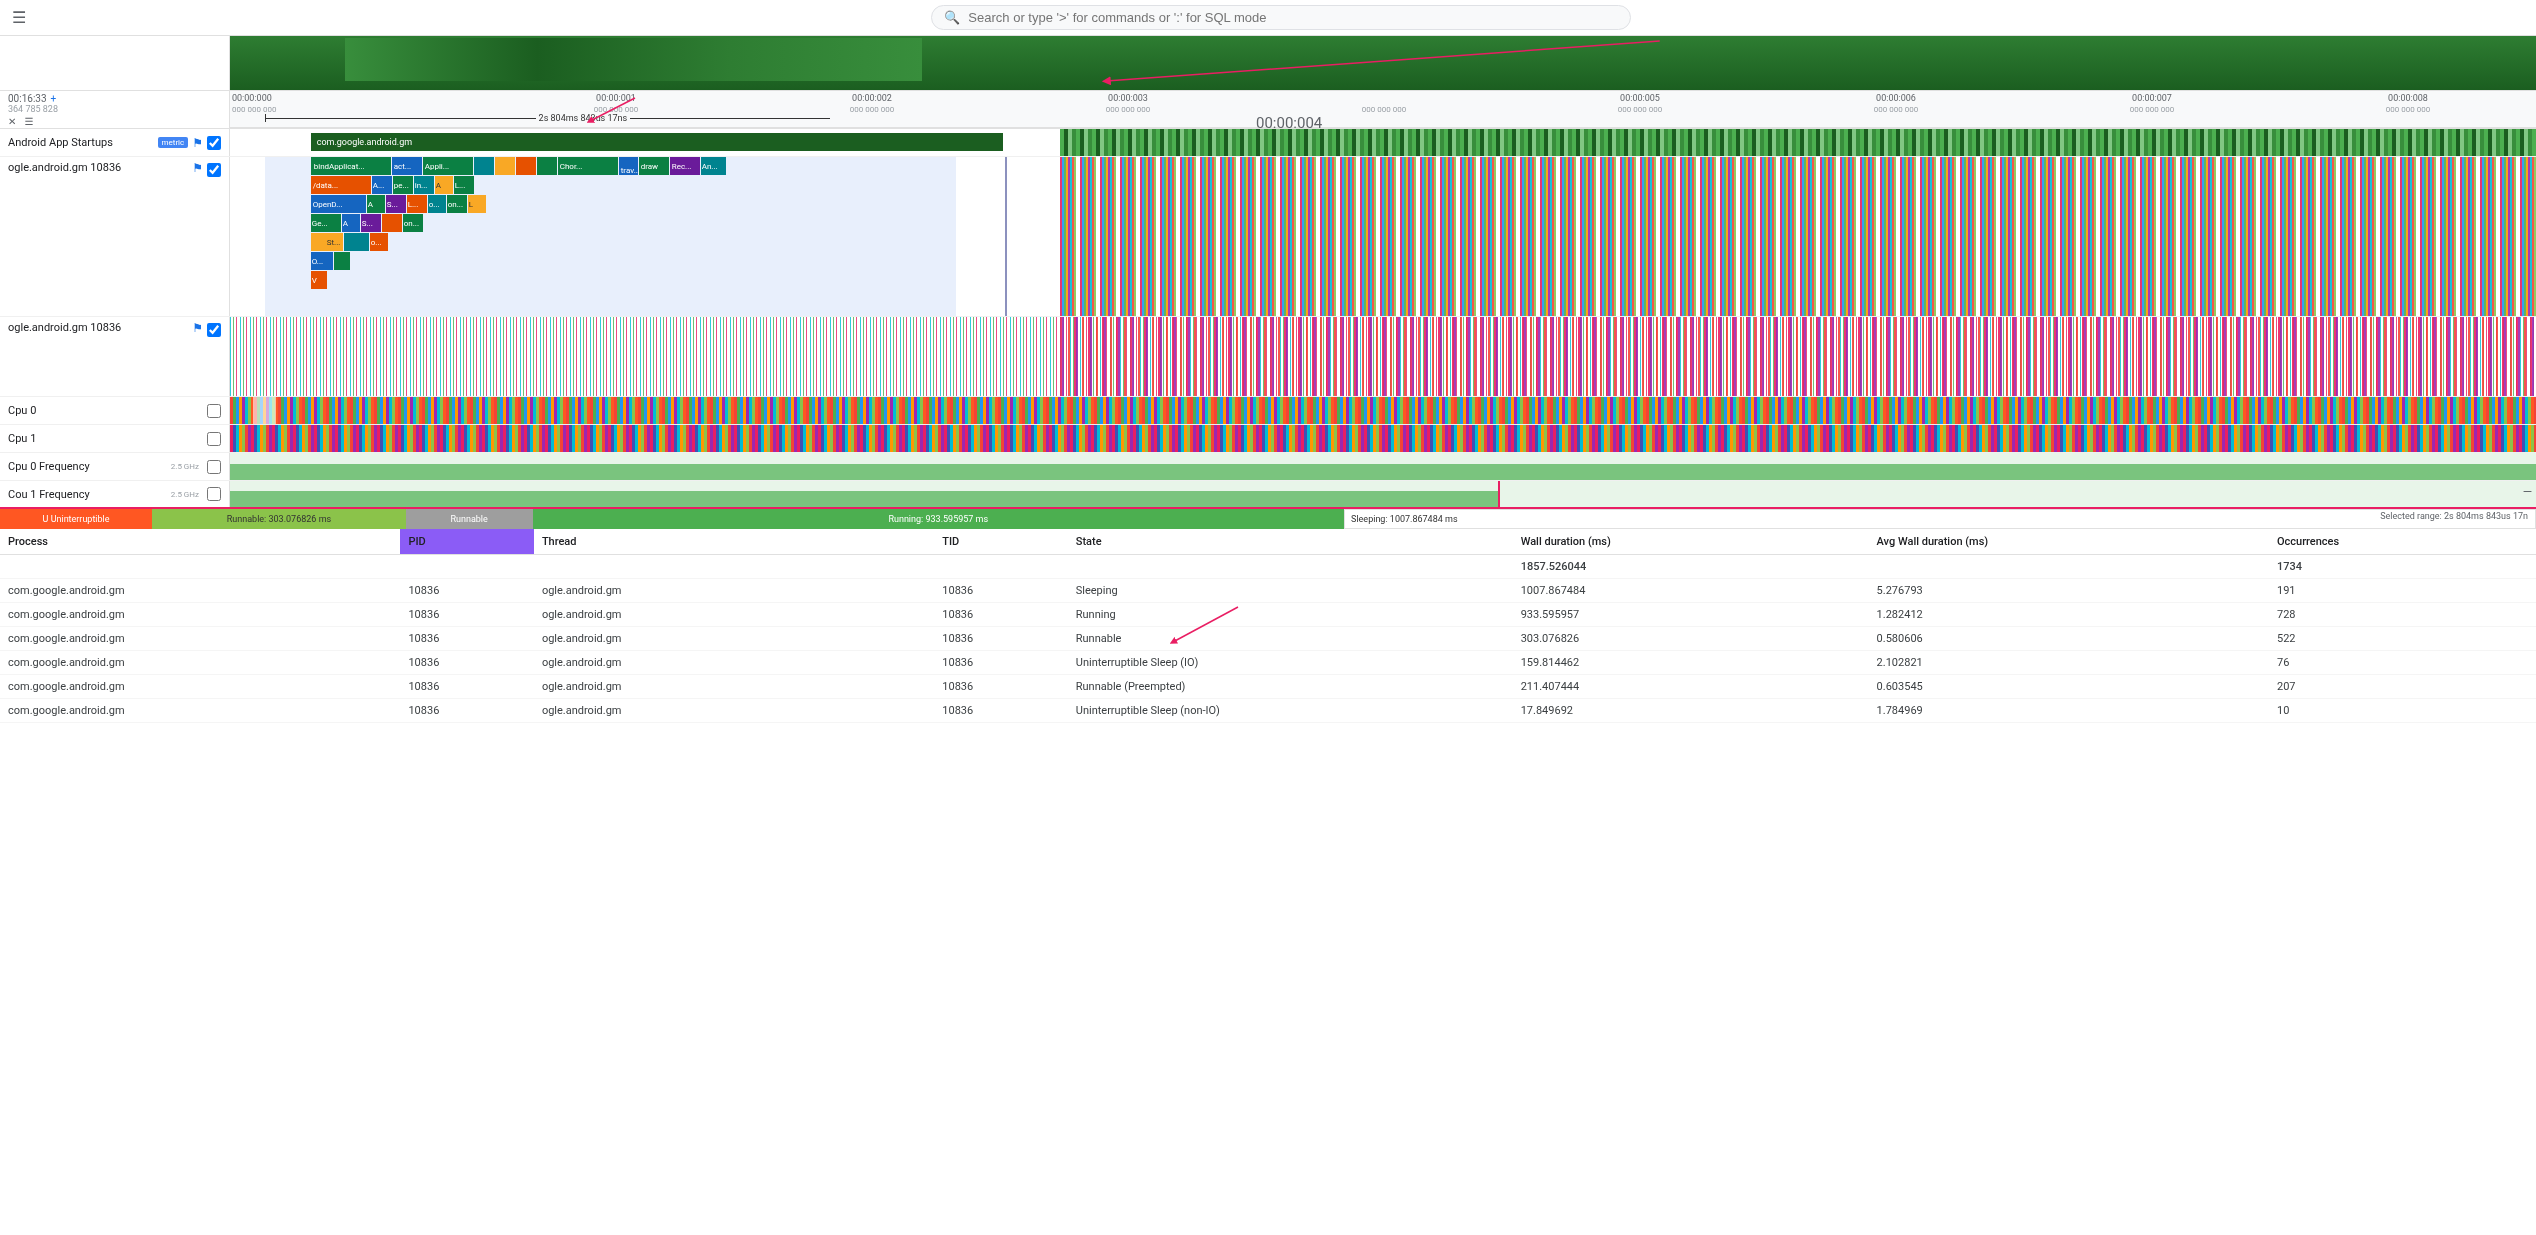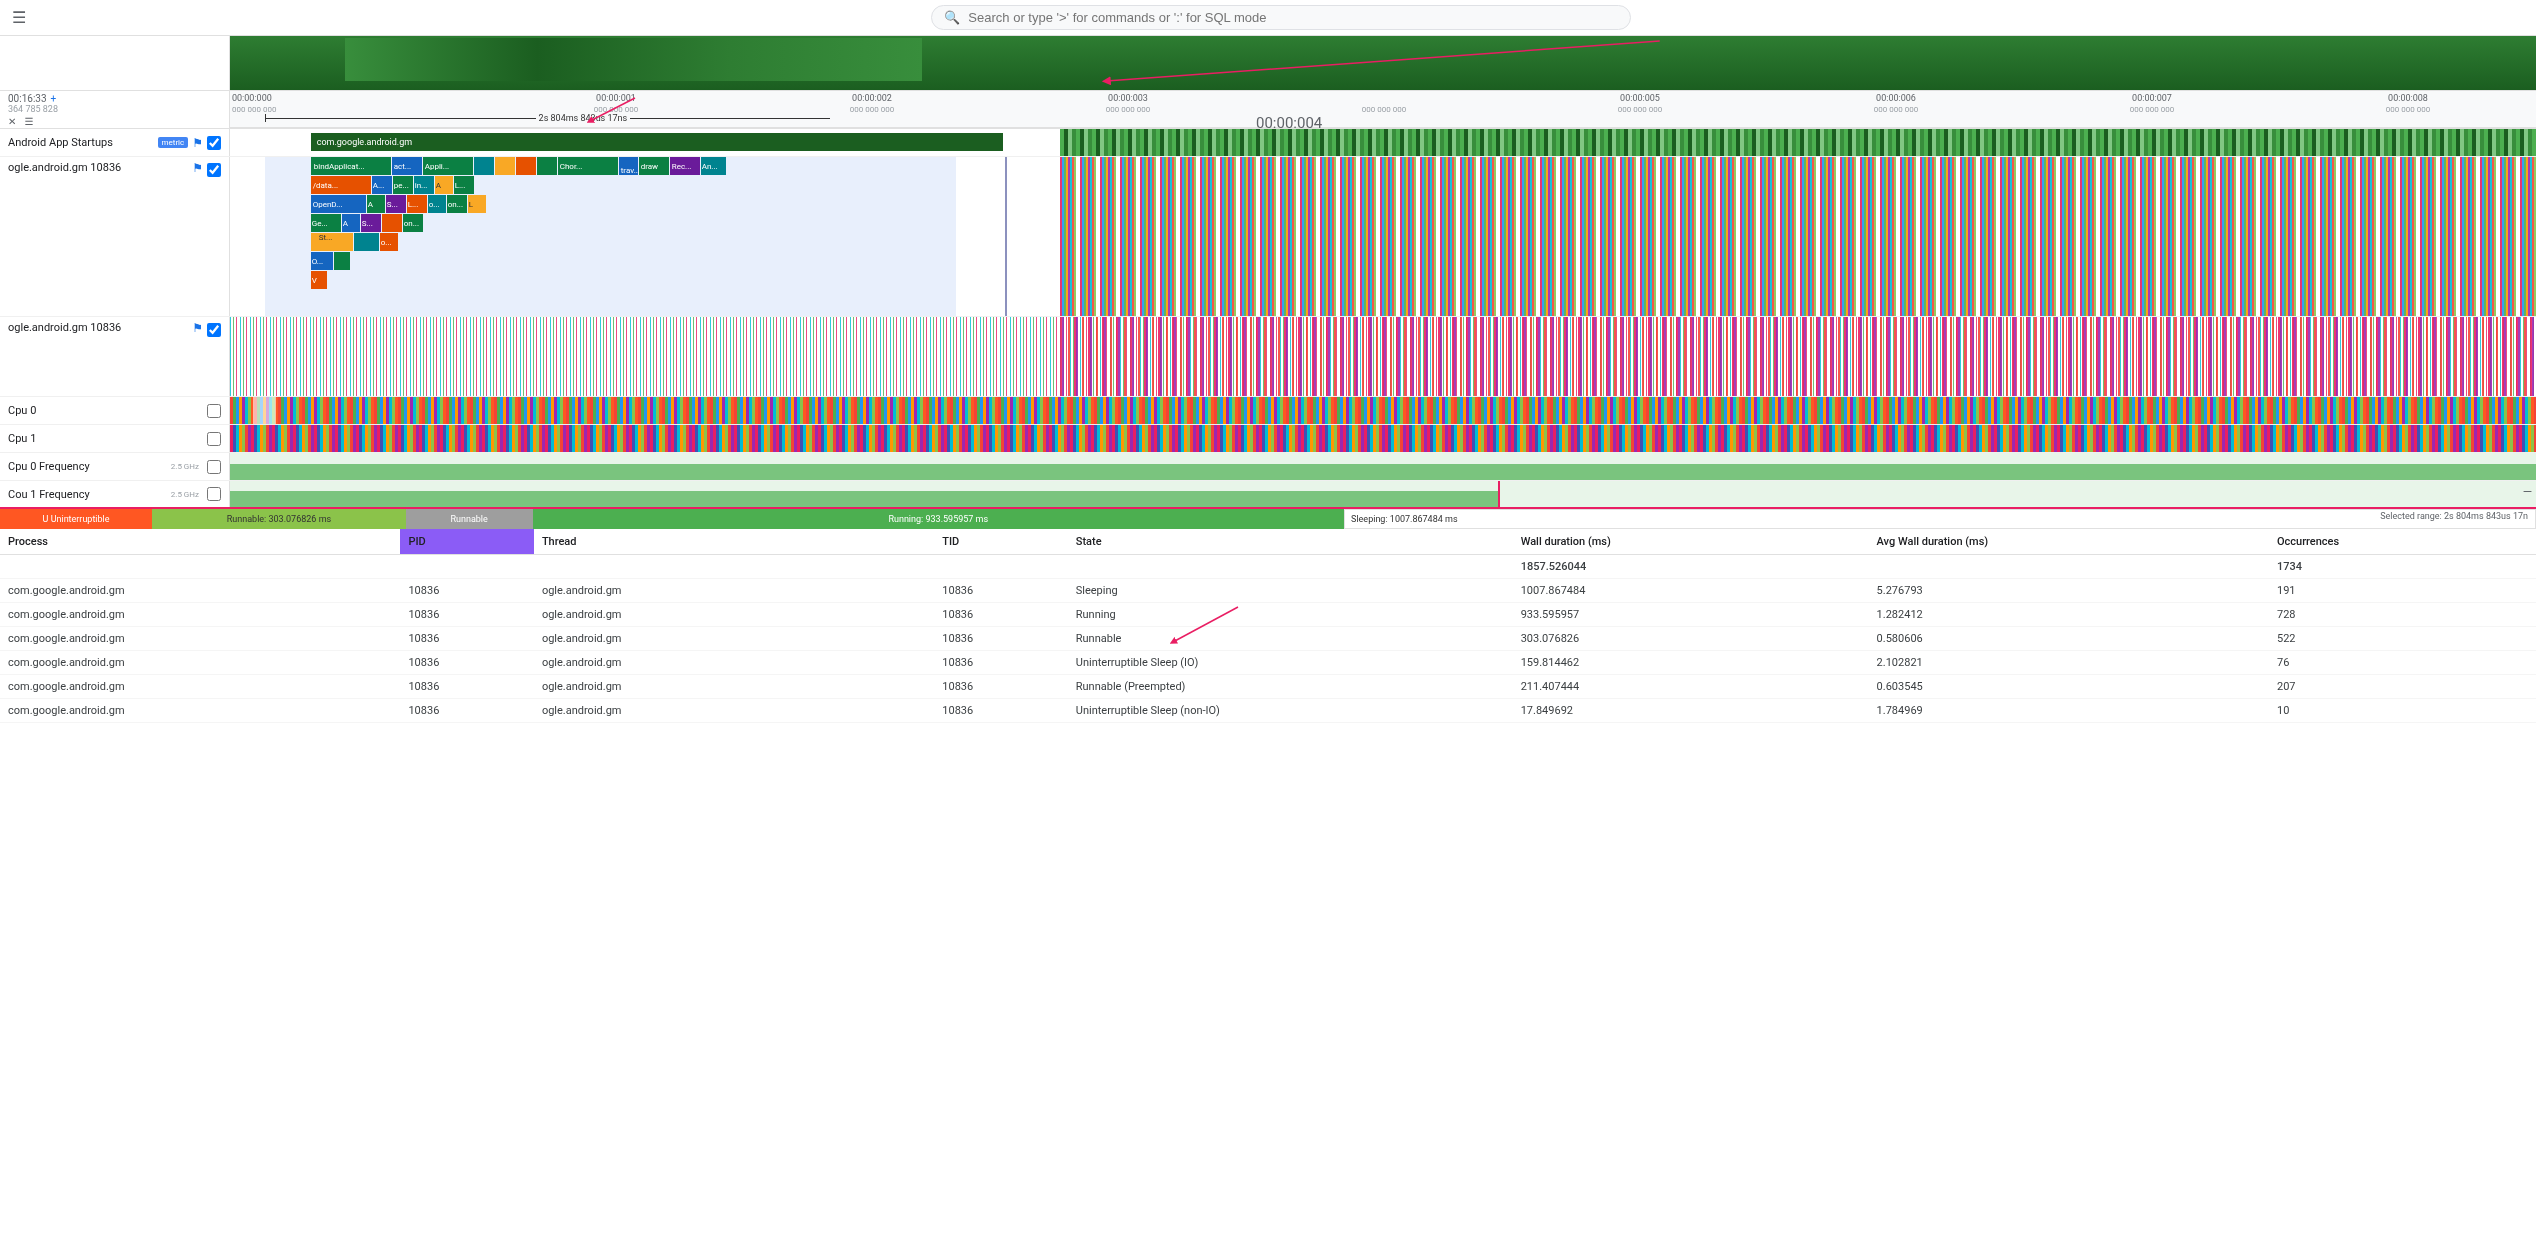--- a/index.html
+++ b/index.html
@@ -222,21 +222,21 @@
         <div style="width:20px;height:18px;background:#6a1b9a;display:flex;align-items:center;padding:0 1px;">
             <span style="color:#fff;font-size:8px;">S...</span>
           </div>
         <div style="width:20px;height:18px;background:#e65100;"></div>
         <div style="width:20px;height:18px;background:#0b8043;display:flex;align-items:center;padding:0 1px;">
             <span style="color:#fff;font-size:8px;">on...</span>
           </div>
       </div>
 
       <div style="position:absolute;top:76px;left:3.5%;height:18px;display:flex;gap:1px;z-index:2;">
-        <div style="width:42px;height:18px;background:#f9a825;display:flex;padding:0 8px;">
+        <div style="width:25px;height:18px;background:#f9a825;display:flex;align-items:center;padding:0 16px;">
             <span style="color:#333;font-size:8px;">St...</span>
           </div>
         <div style="width:25px;height:18px;background:#00838f;"></div>
         <div style="width:18px;height:18px;background:#e65100;display:flex;align-items:center;padding:0 1px;">
             <span style="color:#fff;font-size:8px;">o...</span>
           </div>
       </div>
 
       <div style="position:absolute;top:95px;left:3.5%;height:18px;display:flex;gap:1px;z-index:2;">
         <div style="width:22px;height:18px;background:#1565c0;display:flex;align-items:center;padding:0 1px;">

